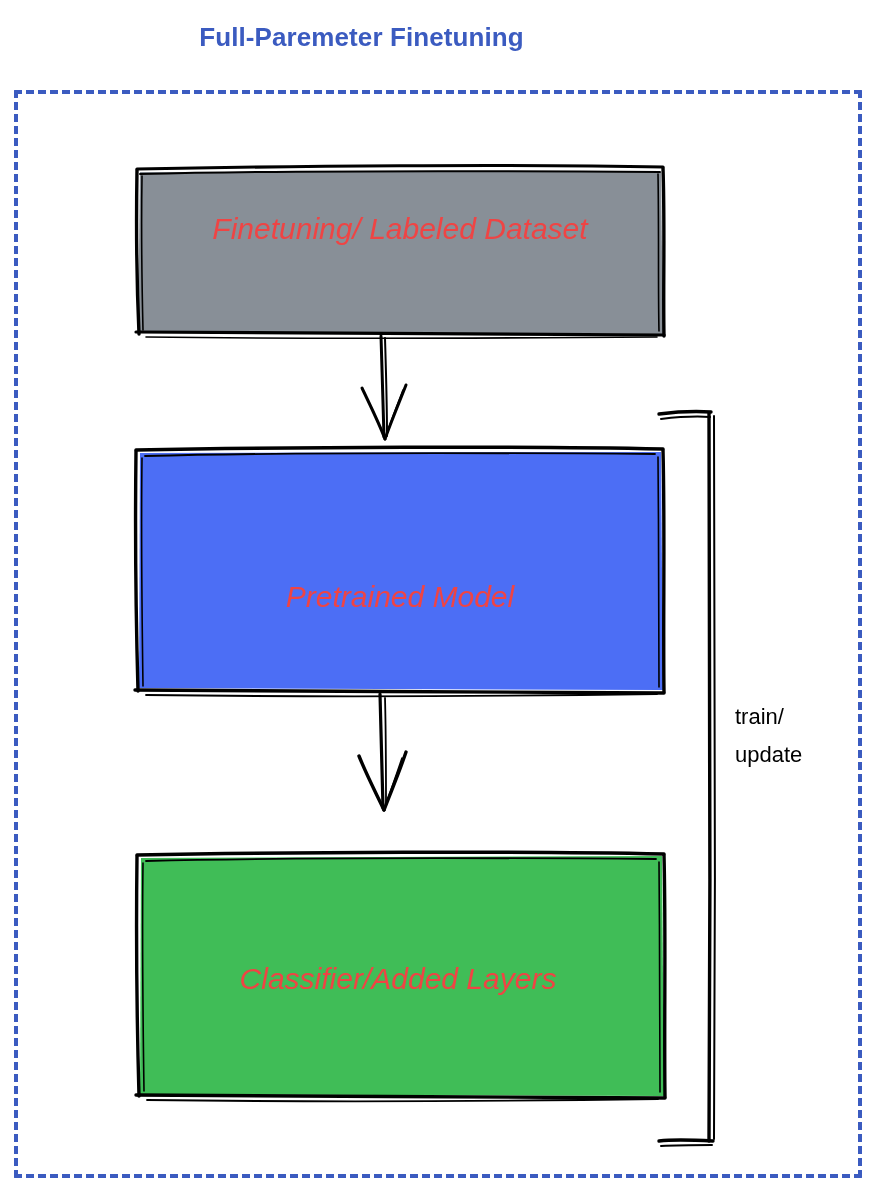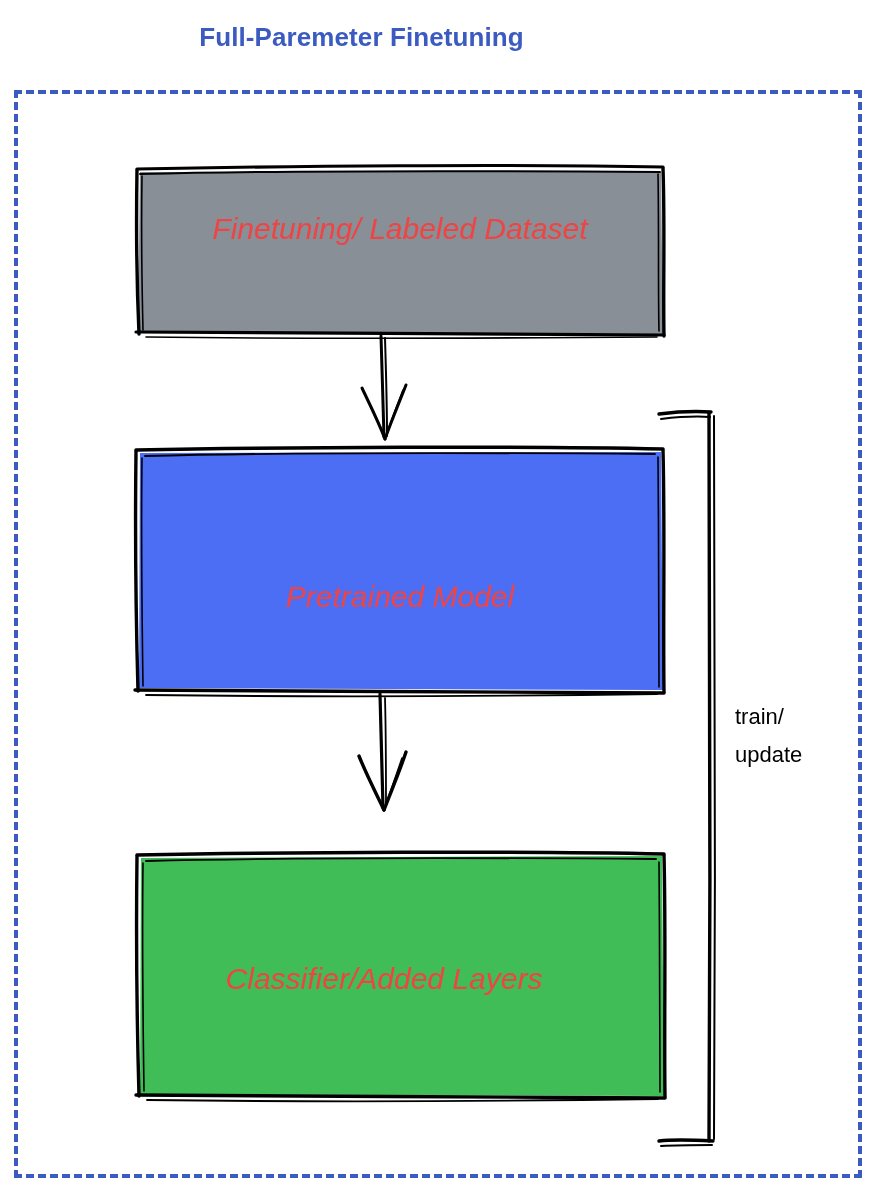--- a/index.html
+++ b/index.html
@@ -66,21 +66,21 @@
     position: absolute;
     font-family: "Liberation Sans", sans-serif;
     font-size: 30px;
     color: #ef4444;
     white-space: nowrap;
     user-select: none;
     font-style: italic;
   }
   .node-label.gray-label  { left: 136px; top: 212px; width: 528px; text-align: center; }
   .node-label.blue-label  { left: 136px; top: 556px; width: 528px; text-align: center; margin-top: 24px; }
-  .node-label.green-label { left: 120px; top: 962px; width: 528px; text-align: center; }
+  .node-label.green-label { left: 134px; top: 962px; width: 528px; text-align: center; }
 
   .edge-label {
     position: absolute;
     left: 735px;
     top: 698px;
     font-family: "Liberation Sans", sans-serif;
     font-size: 22px;
     line-height: 38px;
     color: #000000;
     white-space: pre-line;

